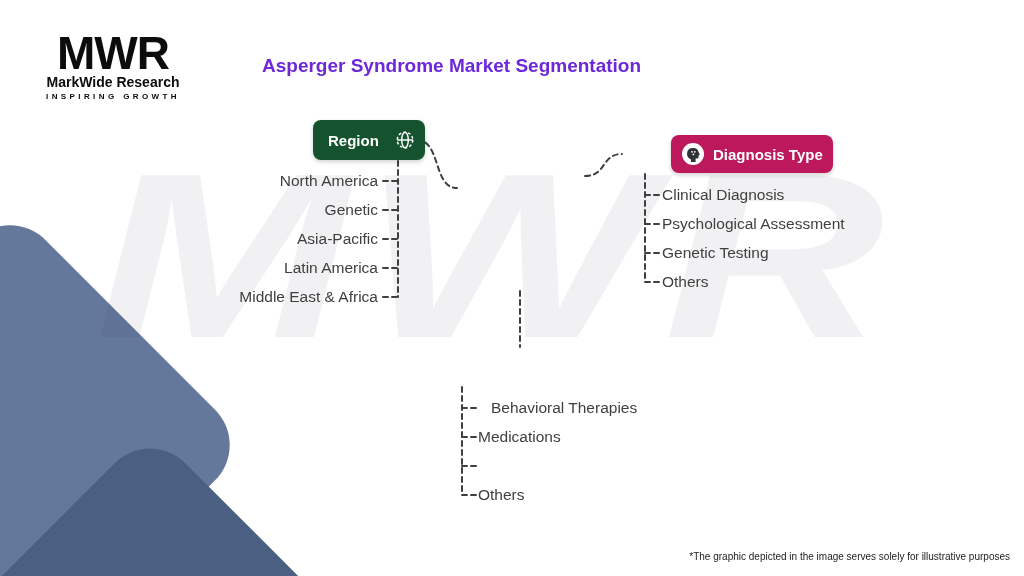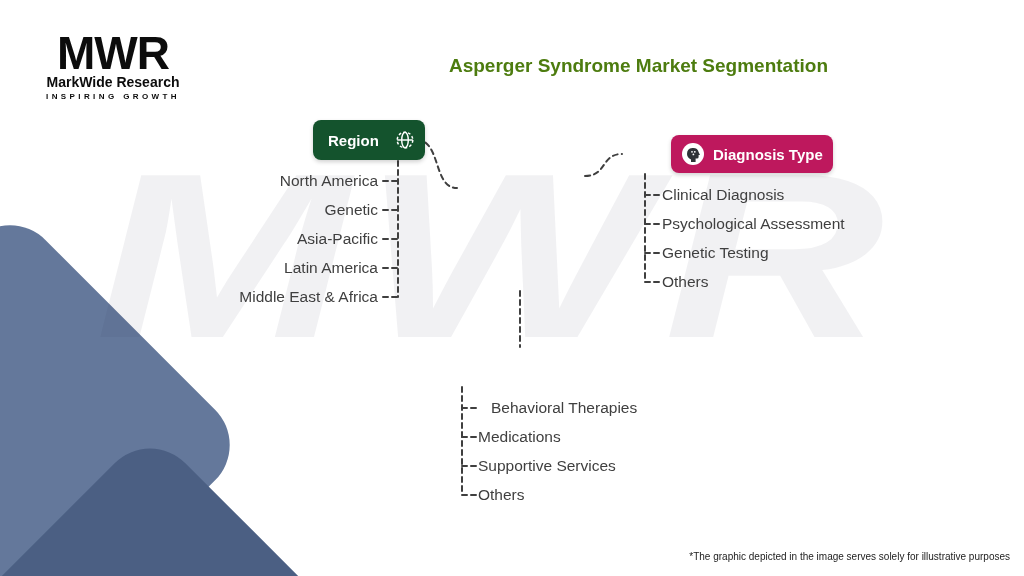--- a/index.html
+++ b/index.html
@@ -20,22 +20,22 @@
   }
   
   .connectors{position:absolute;left:0;top:0;z-index:2;}
   .connectors path{fill:none;stroke:#3f3f3f;stroke-width:2;stroke-dasharray:5 4;stroke-linecap:round;}
   
   .logo{position:absolute;left:33px;top:30px;z-index:3;text-align:center;width:160px;color:#0c0c0c;}
   .logo-acronym{font-size:46px;font-weight:900;letter-spacing:-1px;line-height:1.0;}
   .logo-name{font-size:14px;font-weight:800;margin-top:-2px;}
   .logo-tagline{font-size:8px;font-weight:700;letter-spacing:3.4px;text-transform:uppercase;margin-top:2px;}
   
-  .title{position:absolute;left:262px;top:55px;width:566px;z-index:3;text-align:right;
-    font-size:19px;font-weight:700;color:#4d7c0f;}
+  .title{position:absolute;left:262px;top:55px;width:566px;z-index:3;text-align:left;
+    font-size:19px;font-weight:700;color:#6d28d9;}
   
   .center-node{
     position:absolute;left:455px;top:153px;width:130px;height:138px;z-index:3;
     background:#3f4042;border-radius:10px;display:flex;align-items:center;justify-content:center;
     color:#ffffff;font-size:15.5px;line-height:1.35;text-align:center;padding:0 18px;box-sizing:border-box;
     box-shadow:0 2px 5px rgba(0,0,0,.2);
   }
   
   .badge{position:absolute;z-index:3;display:flex;align-items:center;border-radius:8px;
     color:#fff;font-size:15px;font-weight:700;box-sizing:border-box;box-shadow:0 2px 4px rgba(0,0,0,.18);}
@@ -117,18 +117,17 @@
   </div>
 
   <div class="li" style="left:662px;top:214px;">Psychological Assessment</div>
   <div class="li" style="left:662px;top:185px;">Clinical Diagnosis</div>
   <div class="li" style="left:662px;top:243px;">Genetic Testing</div>
   <div class="li" style="left:662px;top:272px;">Others</div>
 
 
   <div class="li" style="left:478px;top:398px;margin-left:13px;">Behavioral Therapies</div>
   <div class="li" style="left:478px;top:427px;">Medications</div>
-  <div class="li" style="left:478px;top:456px;">Supportive Services</div>
   <div class="li" style="left:478px;top:485px;">Others</div>
 
   <div class="disclaimer">*The graphic depicted in the image serves solely for illustrative purposes</div>
 
 </div>
 
 </body></html>

